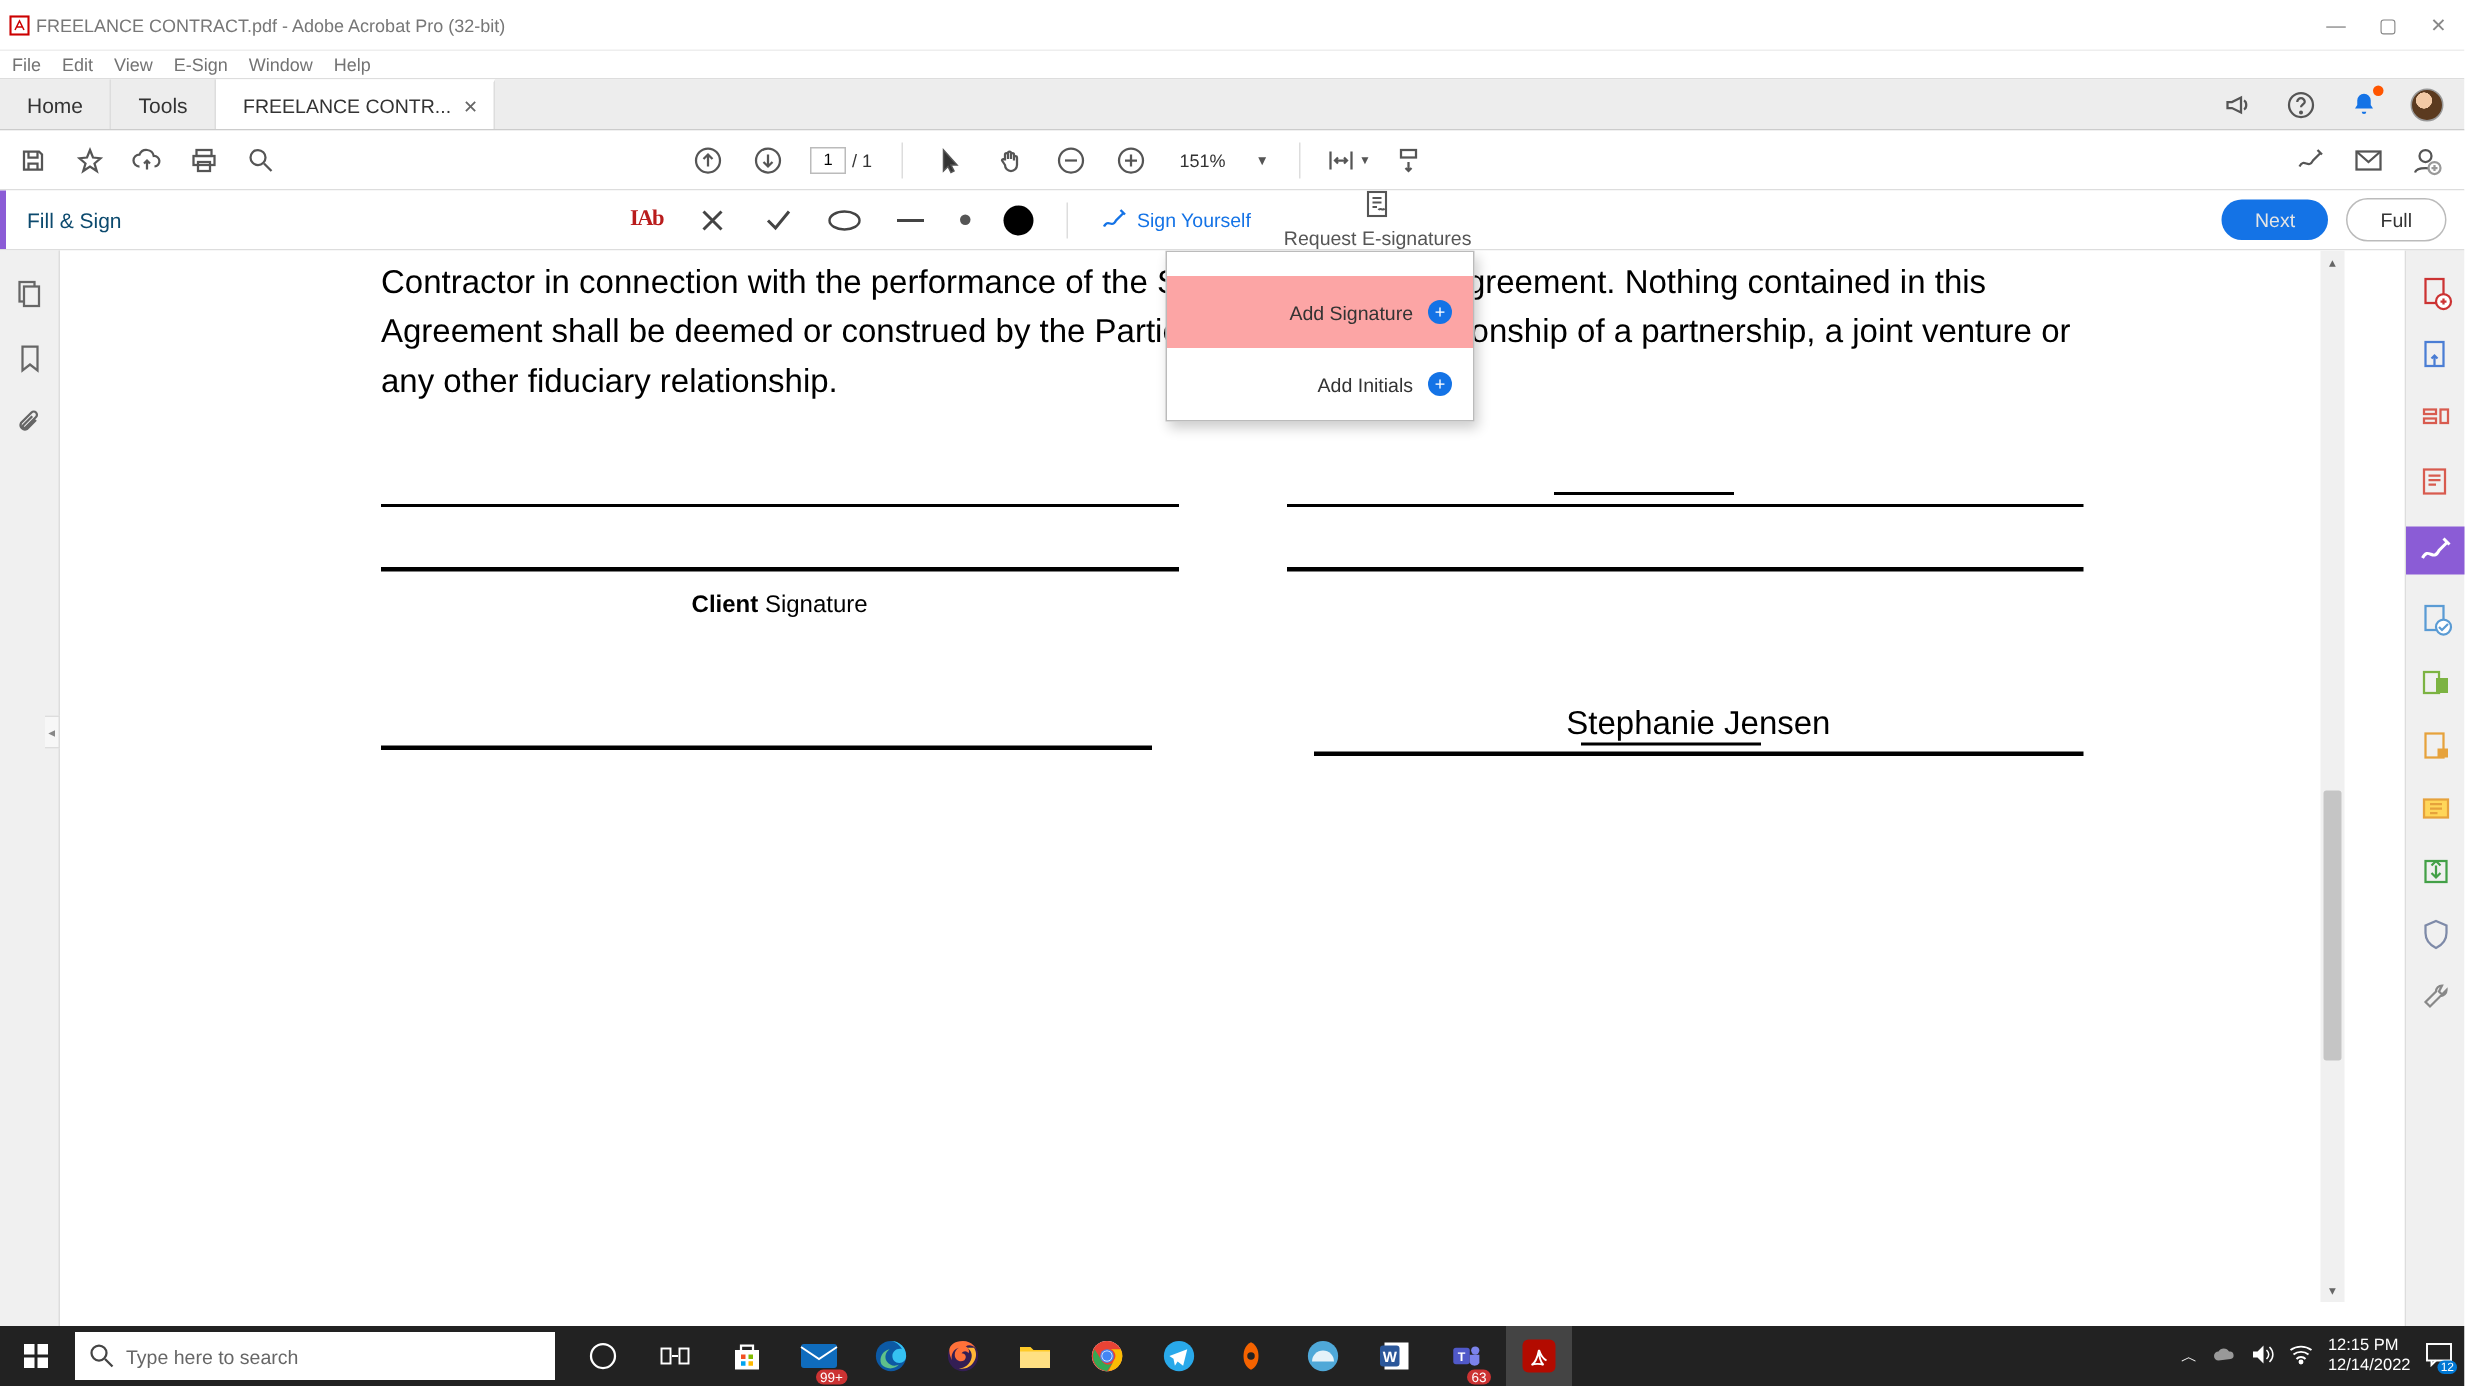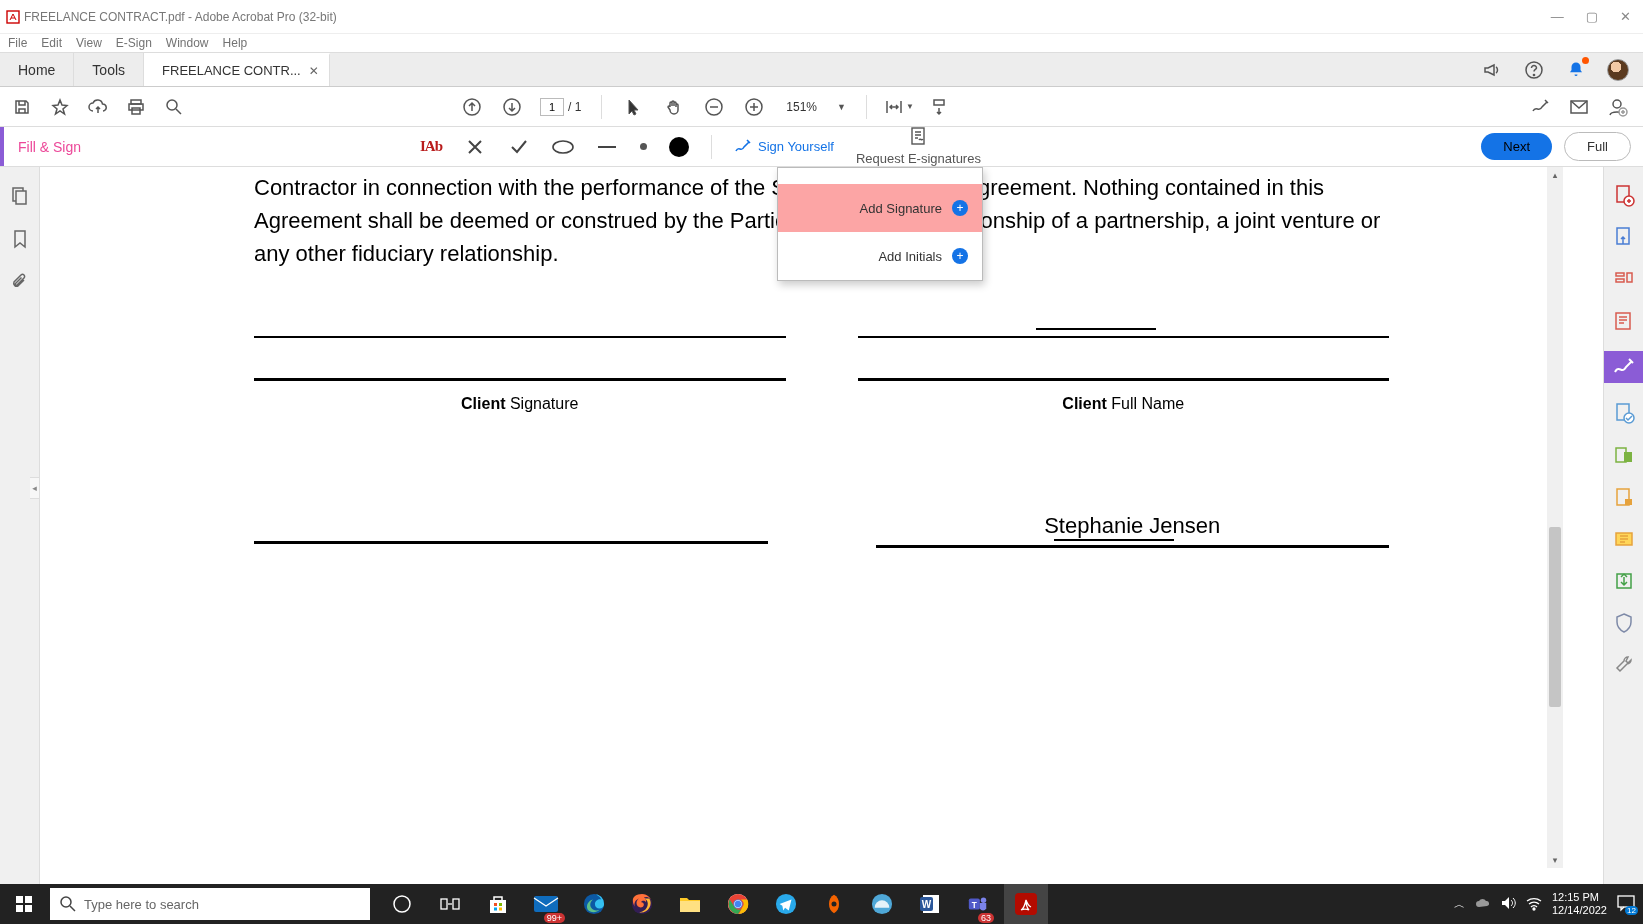--- a/index.html
+++ b/index.html
@@ -33,50 +33,50 @@
 .toolbar .iconbtn { width:24px; height:24px; display:flex; align-items:center; justify-content:center; color:#555; }
 .toolbar .iconbtn svg { stroke:#555; }
 .pagebox { display:flex; align-items:center; gap:4px; font-size:12px; color:#333;}
 .pagebox input { width:24px; height:18px; border:1px solid #bbb; text-align:center; font-size:11px;}
 .zoomlabel { font-size:12px; color:#333; padding: 0 4px;}
 .toolbar-right { margin-left:auto; display:flex; gap:14px; align-items:center; padding-right:4px;}
 
 
 .fillsignbar { height: 40px; background: #fff; border-bottom: 1px solid #ddd; display:flex; align-items:center; position:relative; }
 .fillsignbar .purple-edge { width:4px; height:100%; background:#8b5cd6;}
-.fillsignbar .fs-label { font-size:14px; color:#ec4899; padding:0 14px; font-weight:500;}
+.fillsignbar .fs-label { font-size:14px; color:#0c4a6e; padding:0 14px; font-weight:500;}
 .fillsign-tools { position:absolute; left:420px; display:flex; align-items:center; gap:22px;}
 .fillsign-tools .tool { width:22px; height:22px; display:flex; align-items:center; justify-content:center; color:#444;}
 .fillsign-tools .tool.iab { color:#b91c1c; font-weight:bold; font-size:15px; font-family: Georgia, serif; letter-spacing:-1px;}
 .fillsign-tools .tool.dot-filled { width:20px; height:20px; background:#000; border-radius:50%;}
 .fillsign-tools .tool.dot-small { width:7px; height:7px; background:#555; border-radius:50%;}
 .fillsign-tools .vsep { width:1px; height:24px; background:#ddd;}
 .signyourself { display:flex; align-items:center; gap:6px; color:#1473e6; font-size:13px; }
 .signyourself svg { stroke:#1473e6;}
 .requestesig { display:flex; align-items:center; gap:6px; color:#555; font-size:13px;flex-direction:column;}
 .fillsign-right { position:absolute; right:12px; display:flex; gap:12px; align-items:center;}
-.btn-next { background:#1473e6; color:#000000; border:none; border-radius:16px; padding:6px 22px; font-size:13px;}
+.btn-next { background:#1473e6; color:#e5e5e5; border:none; border-radius:16px; padding:6px 22px; font-size:13px;}
 .btn-close { background:#fff; color:#333; border:1px solid #bbb; border-radius:16px; padding:6px 22px; font-size:13px;}
 
 
 .mainrow { flex:1; display:flex; min-height:0; }
 .leftrail { width:40px; background:#f0f0f0; border-right:1px solid #ddd; display:flex; flex-direction:column; align-items:center; padding-top:18px; gap:24px; position:relative;}
 .leftrail .railicon { width:20px; height:20px; display:flex; align-items:center; justify-content:center; color:#666;}
 .leftrail .collapse-btn { position:absolute; top:310px; right:-1px; width:10px; height:22px; background:#f7f7f7; border:1px solid #ddd; border-left:none; display:flex; align-items:center; justify-content:center; font-size:9px; color:#888;}
 
 .docarea { flex:1; background:#fff; position:relative; overflow:hidden;}
 .page { padding: 0 214px; color:#000; font-family: Calibri, Arial, sans-serif;}
 .bodytext { font-size:22px; line-height:1.5; padding-top:4px; }
 .siggrid { display:flex; gap:72px; margin-top:66px;}
 .sigcol { flex:1; }
 .sigline { height:2px; background:#000; margin-bottom:14px;}
 .sigline.thick { height:3px;}
 .sublabel { text-align:center; font-size:16px; }
 .sublabel .bold { font-weight:bold;}
-.namegrid { display:flex; gap:108px; margin-top:100px;}
+.namegrid { display:flex; gap:108px; margin-top:56px;}
 .namecol { flex:1;}
 .nameval { font-size:22px; text-align:center; padding-bottom:6px;}
 .underline-short { width:120px; height:2px; background:#000; margin:-12px auto 0;}
 
 
 .signpopup { position:absolute; left:737px; top:0px; width:206px; background:#fff; border:1px solid #bbb; box-shadow: 2px 4px 8px rgba(0,0,0,0.2);}
 .signpopup .item { padding:16px 14px; display:flex; align-items:center; justify-content:flex-end; gap:10px; font-size:13px; color:#333;}
 .signpopup .item.hover { background:#fca5a5;margin-top:16px;}
 .signpopup .plus { width:16px; height:16px; border-radius:50%; background:#1473e6; color:#fff; display:flex; align-items:center; justify-content:center; font-size:12px; line-height:1;}
 
@@ -362,21 +362,20 @@
           <div class="sigline thick"></div>
           <div class="sublabel"><span class="bold">Client</span><span> Signature</span></div>
         </div>
         <div class="sigcol">
           <div style="position:relative;">
             <div class="underline-short" style="margin:0 0 0 178px; position:absolute; top:-8px;"></div>
           </div>
           <div class="sigline"></div>
           <div style="height:26px"></div>
           <div class="sigline thick"></div>
-          <div class="sublabel"><span class="bold">Client</span><span> Full Name</span></div>
         </div>
       </div>
       <div class="namegrid">
         <div class="namecol">
           <div style="height:28px"></div>
           <div class="sigline thick"></div>
         </div>
         <div class="namecol">
           <div class="nameval">Stephanie Jensen</div>
           <div style="position:relative;">

